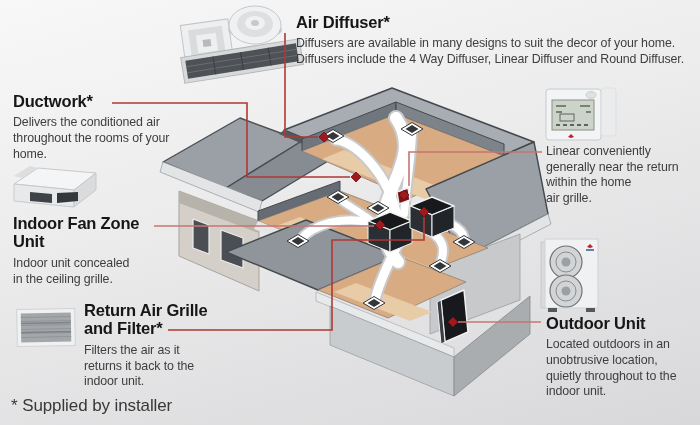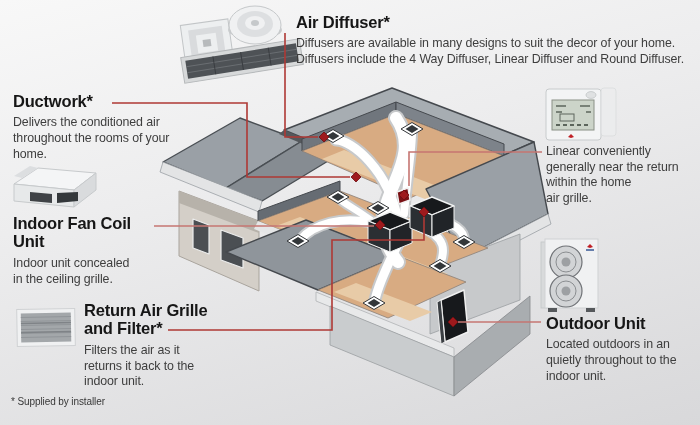--- a/index.html
+++ b/index.html
@@ -10,21 +10,21 @@
     padding-left:19px;
     -webkit-font-smoothing:antialiased;
   }
   .art{position:absolute;left:0;top:0;width:700px;height:425px;}
   .callout{position:absolute;}
   .callout h2{
     margin:0 0 5px 0;font-size:16.5px;line-height:1.12;font-weight:700;color:#161616;
     letter-spacing:-0.2px;
   }
   .callout .line{font-size:12.4px;line-height:1.26;color:#3e3e3e;letter-spacing:-0.1px;}
-  .footnote{position:absolute;left:11px;top:396px;font-size:10px;color:#383838;letter-spacing:-0.1px;}
+  .footnote{position:absolute;left:11px;top:396px;font-size:17px;color:#383838;letter-spacing:-0.1px;}
 </style>
 </head>
 <body>
 
 <div class="stage">
 
   <svg class="art" viewBox="0 0 700 425">
 
     <g stroke-linejoin="round">
 
@@ -254,21 +254,21 @@
   </div>
 
   <div class="callout" style="left:13px;top:92px;width:175px">
     <h2>Ductwork*</h2>
     <div class="line">Delivers the conditioned air</div>
     <div class="line">throughout the rooms of your</div>
     <div class="line">home.</div>
   </div>
 
   <div class="callout" style="left:13px;top:214px;width:150px">
-    <h2 style="width:135px">Indoor Fan Coil Unit</h2>
+    <h2 style="width:135px">Indoor Fan Zone Unit</h2>
     <div class="line">Indoor unit concealed</div>
     <div class="line">in the ceiling grille.</div>
   </div>
 
   <div class="callout" style="left:84px;top:301px;width:155px">
     <h2 style="width:150px">Return Air Grille and Filter*</h2>
     <div class="line">Filters the air as it</div>
     <div class="line">returns it back to the</div>
     <div class="line">indoor unit.</div>
   </div>
@@ -276,19 +276,20 @@
   <div class="callout" style="left:546px;top:144px;width:152px">
     <div class="line">Linear conveniently</div>
     <div class="line">generally near the return</div>
     <div class="line">within the home</div>
     <div class="line">air grille.</div>
   </div>
 
   <div class="callout" style="left:546px;top:314px;width:152px">
     <h2>Outdoor Unit</h2>
     <div class="line">Located outdoors in an</div>
+    <div class="line">unobtrusive location,</div>
     <div class="line">quietly throughout to the</div>
     <div class="line">indoor unit.</div>
   </div>
 
   <div class="footnote">* Supplied by installer</div>
 
 </div>
 
 </body></html>

